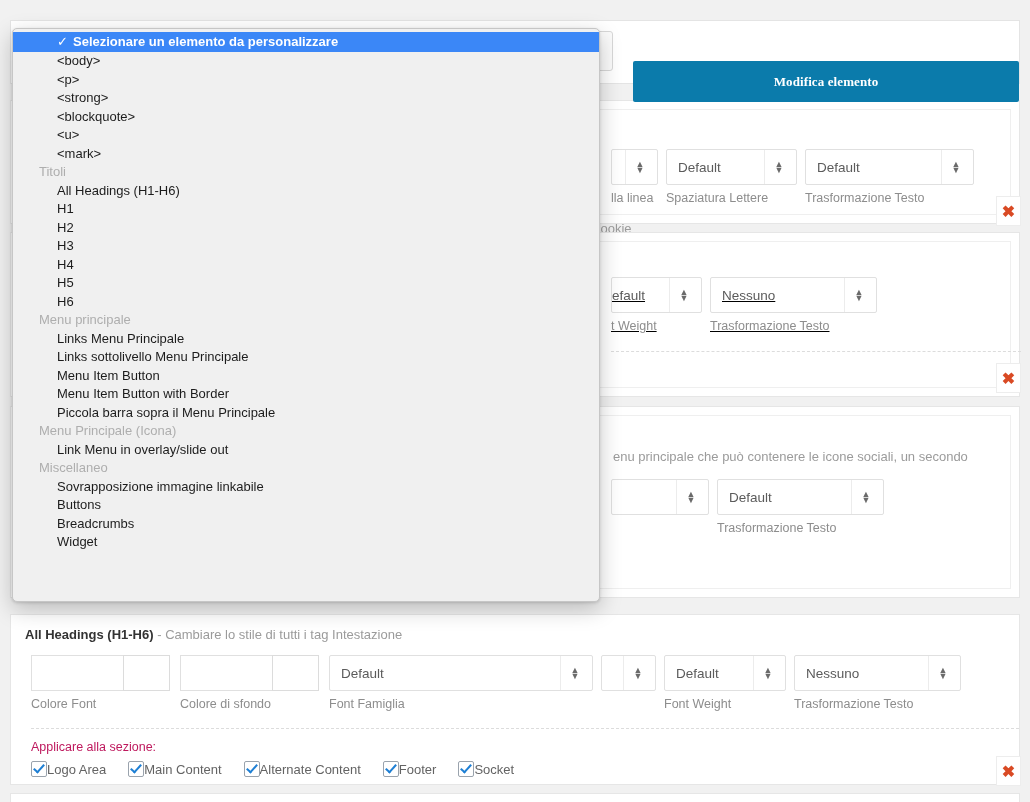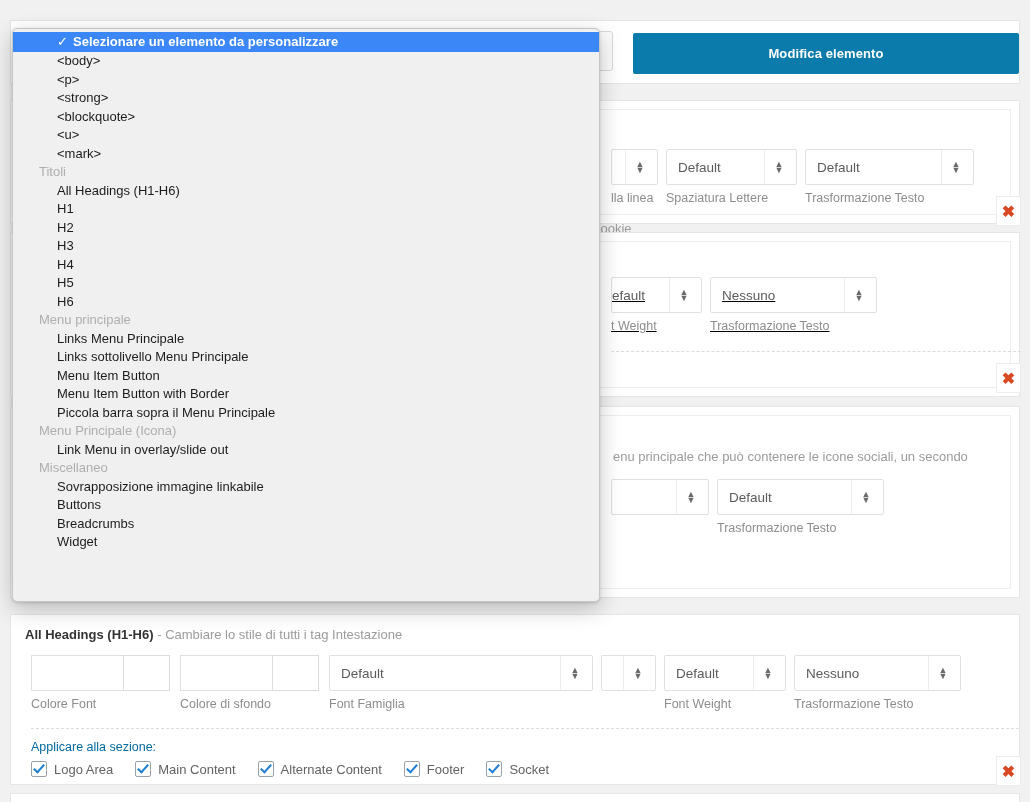--- a/index.html
+++ b/index.html
@@ -60,35 +60,36 @@
     width: 600px;
     height: 40px;
     background: #fbfbfb;
     border: 1px solid #d8d8d8;
     border-radius: 3px;
     box-sizing: border-box;
   }
   .btn-primary {
     position: absolute;
     left: 622px;
-    top: 12px;
+    top: 40px;
     width: 386px;
     height: 41px;
     background: #0b7bab;
     color: #ffffff;
     border: none;
     border-radius: 2px;
     font-size: 13px;
     font-weight: bold;
     letter-spacing: .1px;
     cursor: pointer;
     display: flex;
     align-items: center;
     justify-content: center;
     box-sizing: border-box;
+    font-family: Liberation Serif, serif;
   }
 
   
   .card {
     position: absolute;
     background: #ffffff;
     border: 1px solid #e6e6e6;
     box-sizing: border-box;
   }
   .card-inner {
@@ -184,33 +185,32 @@
 
   .dashed-sep {
     position: absolute;
     border-top: 1px dashed #dcdcdc;
     height: 0;
   }
 
   .apply-label {
     position: absolute;
     font-size: 12.5px;
-    color: #0369a1;
+    color: #be185d;
   }
 
   .checkrow {
     position: absolute;
     display: flex;
     align-items: center;
     gap: 22px;
   }
   .chk {
     display: flex;
     align-items: center;
-    gap: 7px;
     font-size: 13px;
     color: #636363;
     cursor: pointer;
     white-space: nowrap;
   }
   .chk .box {
     width: 14px;
     height: 14px;
     border: 1px solid #9aa3ad;
     border-radius: 2px;

